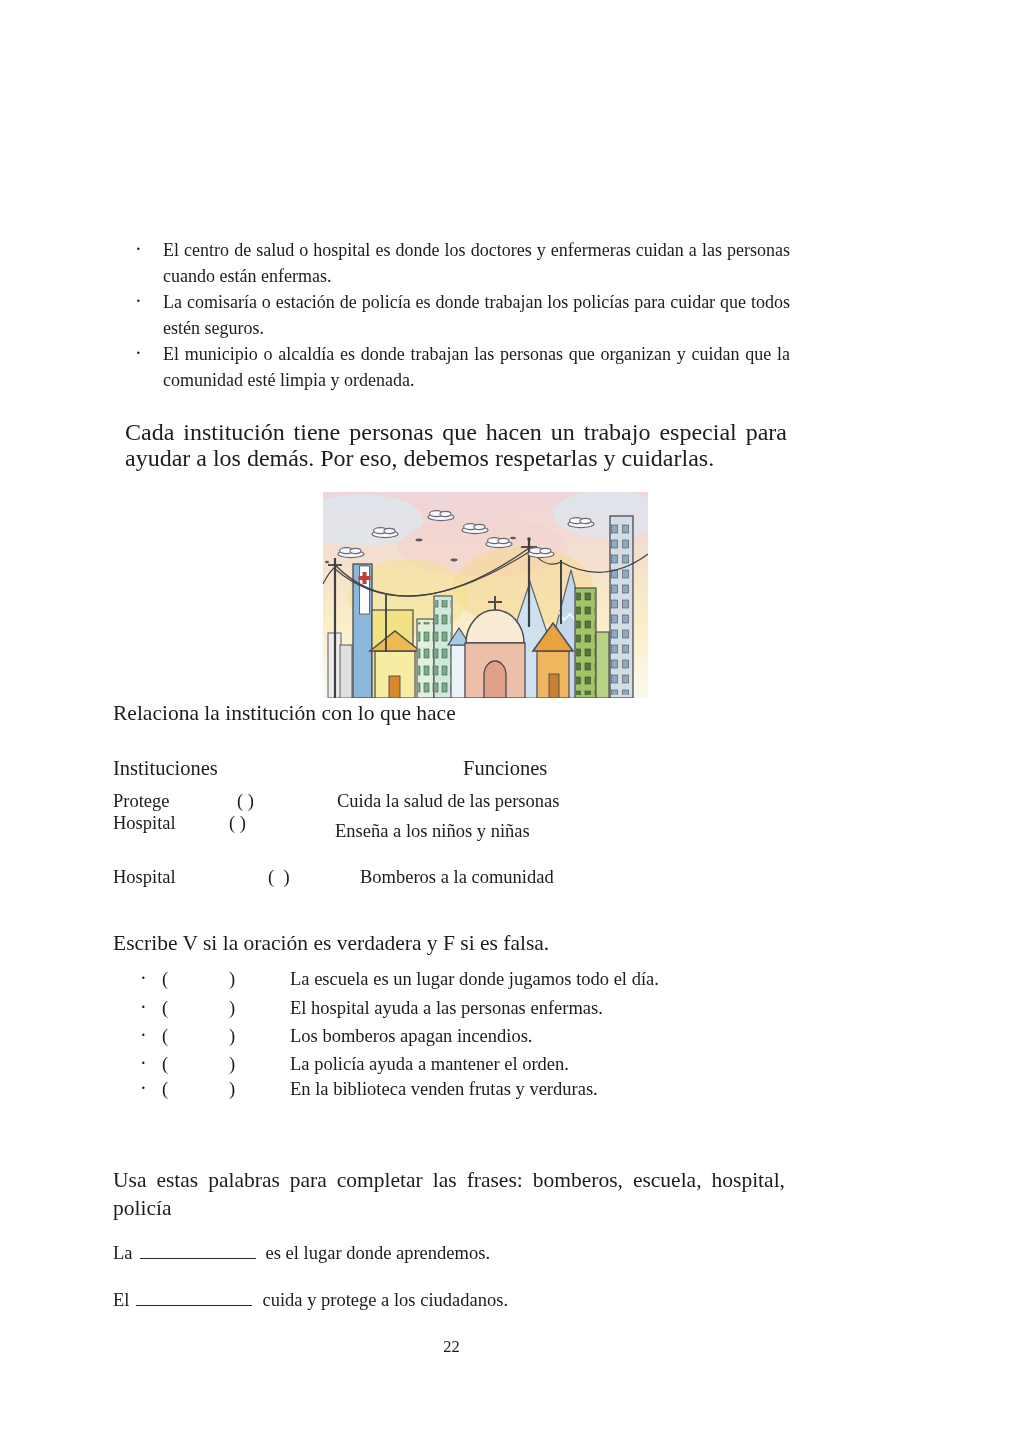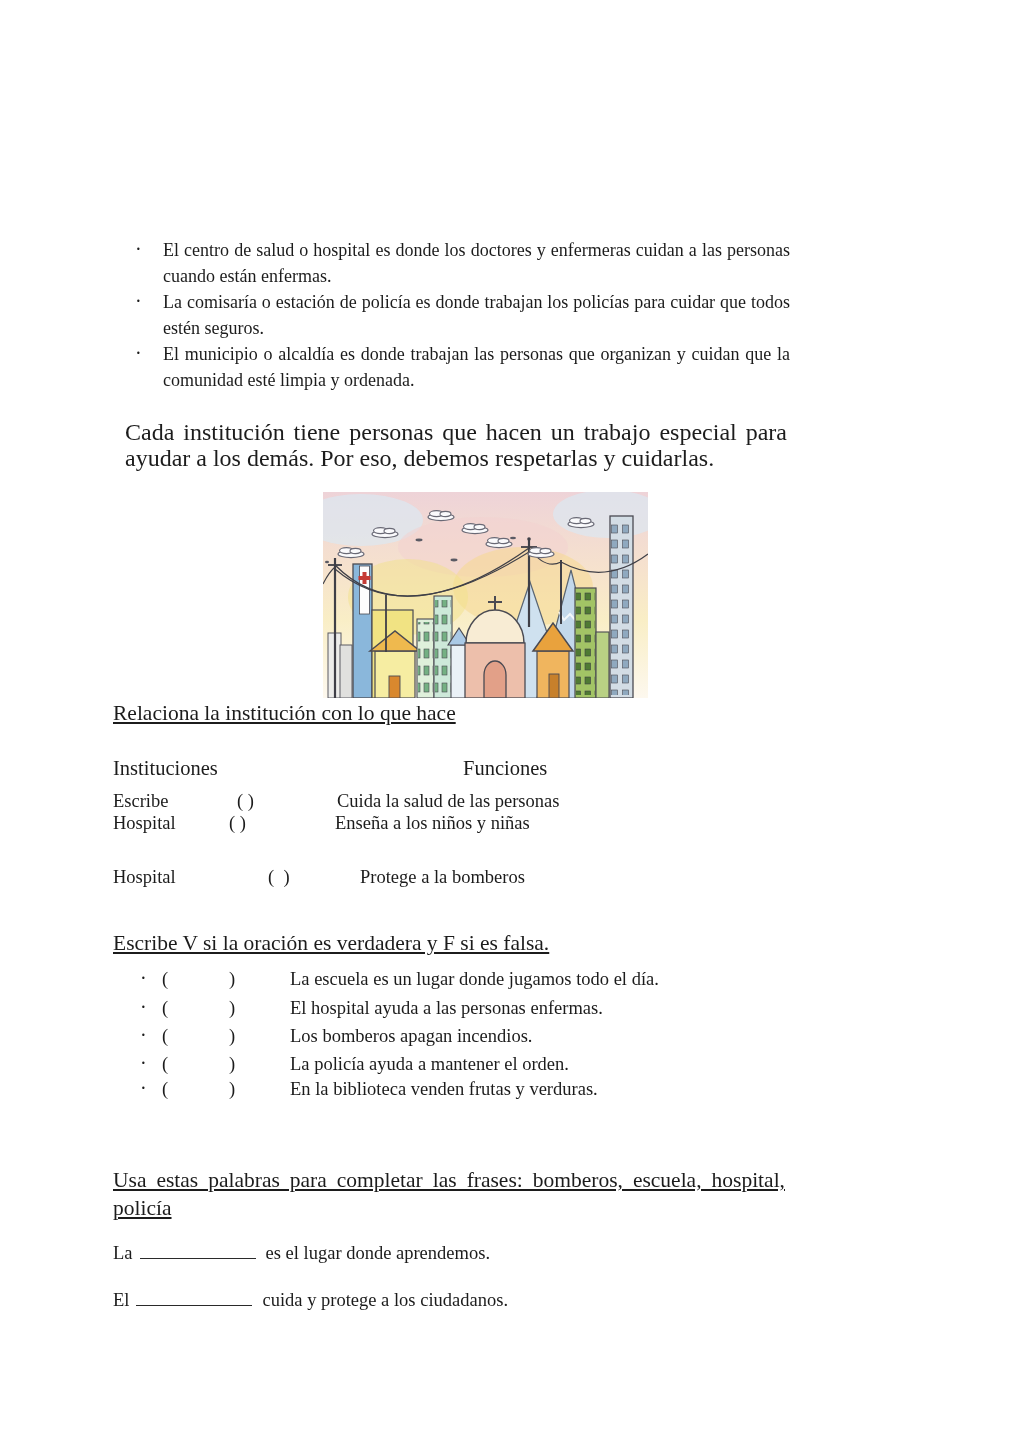--- a/index.html
+++ b/index.html
@@ -10,21 +10,21 @@
   
   .bullets{position:absolute;left:113px;top:237px;width:677px;list-style:none;margin:0;padding:0;}
   .bullets li{position:relative;padding-left:50px;text-align:justify;font-size:18px;line-height:26px;margin:0;}
   .bullets .marker{position:absolute;left:22px;top:-1px;font-size:20px;}
   
   .para{position:absolute;left:113px;top:407px;width:662px;margin:12px;text-align:justify;font-size:24px;line-height:26px;}
   
   .illus{position:absolute;left:323px;top:492px;width:325px;height:206px;}
   .illus svg{display:block;}
   
-  .h1{position:absolute;left:113px;margin:0;font-weight:normal;font-size:21.5px;line-height:28px;text-decoration:underline;}
+  .h1{position:absolute;left:113px;margin:0;font-weight:normal;font-size:21.5px;line-height:28px;}
   .h-relaciona{top:699px;}
   .h-escribe{top:929px;}
   .h-usa{top:1166px;width:672px;text-align:justify;}
   
   .match-head{position:absolute;left:113px;top:757px;width:677px;font-size:20.5px;}
   .match-head .col-inst{position:absolute;left:0;top:0;}
   .match-head .col-func{position:absolute;left:350px;top:0;}
   .match-rows{position:absolute;left:113px;top:791px;width:677px;height:140px;font-size:18.5px;}
   .match-row{position:absolute;left:0;width:677px;height:26px;}
   .match-row:nth-of-type(1){top:0;}
@@ -32,21 +32,21 @@
   .match-row:nth-of-type(3){top:76px;}
   .match-row:nth-of-type(4){top:105px;}
   .match-row .inst{position:absolute;left:0;top:0;}
   .match-row .paren{position:absolute;top:0;white-space:pre;}
   .match-row:nth-of-type(1) .paren{left:124px;}
   .match-row:nth-of-type(2) .paren{left:116px;}
   .match-row:nth-of-type(3) .paren{left:155px;}
   .match-row:nth-of-type(4) .paren{left:107px;}
   .match-row .func{position:absolute;top:0;}
   .match-row:nth-of-type(1) .func{left:224px;}
-  .match-row:nth-of-type(2) .func{left:222px;}
+  .match-row:nth-of-type(2) .func{left:222px;margin-top:8px;}
   .match-row:nth-of-type(3) .func{left:247px;}
   .match-row:nth-of-type(4) .func{left:242px;}
   
   .tf-list{position:absolute;left:113px;top:969px;width:677px;height:145px;font-size:18.5px;}
   .tf-row{position:absolute;left:0;width:677px;height:26px;}
   .tf-row:nth-of-type(1){top:0;}
   .tf-row:nth-of-type(2){top:29px;}
   .tf-row:nth-of-type(3){top:57px;}
   .tf-row:nth-of-type(4){top:85px;}
   .tf-row:nth-of-type(5){top:110px;}
@@ -212,33 +212,33 @@
 
   <h2 class="h1 h-relaciona">Relaciona la institución con lo que hace</h2>
 
   <div class="match-head">
     <span class="col-inst">Instituciones</span>
     <span class="col-func">Funciones</span>
   </div>
 
   <div class="match-rows">
     <div class="match-row">
-      <span class="inst">Escribe</span>
+      <span class="inst">Protege</span>
       <span class="paren">( )</span>
       <span class="func">Cuida la salud de las personas</span>
     </div>
     <div class="match-row">
       <span class="inst">Hospital</span>
       <span class="paren">( )</span>
       <span class="func">Enseña a los niños y niñas</span>
     </div>
     <div class="match-row">
       <span class="inst">Hospital</span>
       <span class="paren">(  )</span>
-      <span class="func">Protege a la bomberos</span>
+      <span class="func">Bomberos a la comunidad</span>
     </div>
   </div>
 
   <h2 class="h1 h-escribe">Escribe V si la oración es verdadera y F si es falsa.</h2>
 
   <div class="tf-list">
     <div class="tf-row">
       <span class="dot">·</span>
       <span class="op">(</span>
       <span class="cp">)</span>
@@ -272,14 +272,15 @@
 
   <h2 class="h1 h-usa">Usa estas palabras para completar las frases: bomberos, escuela, hospital, policía</h2>
 
   <p class="fill fill-2">
     <span>El</span><span class="blank"></span><span>cuida y protege a los ciudadanos.</span>
   </p>
   <p class="fill fill-1">
     <span>La</span><span class="blank"></span><span>es el lugar donde aprendemos.</span>
   </p>
 
+  <div class="pagenum">22</div>
 
 </div>
 
 </body></html>

